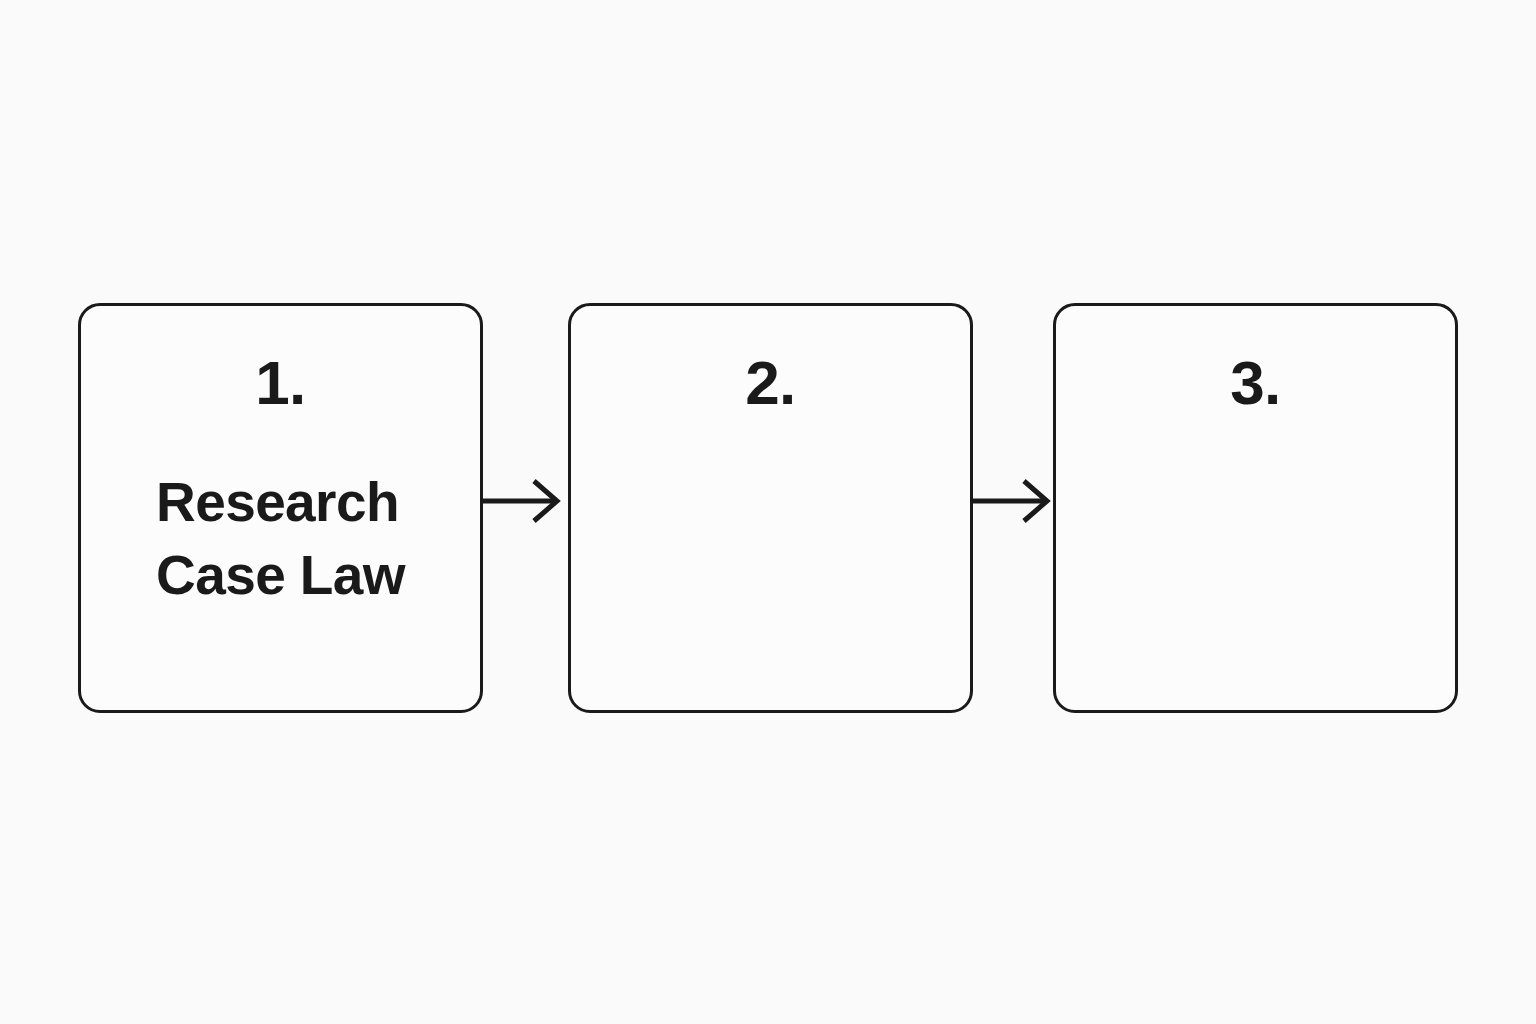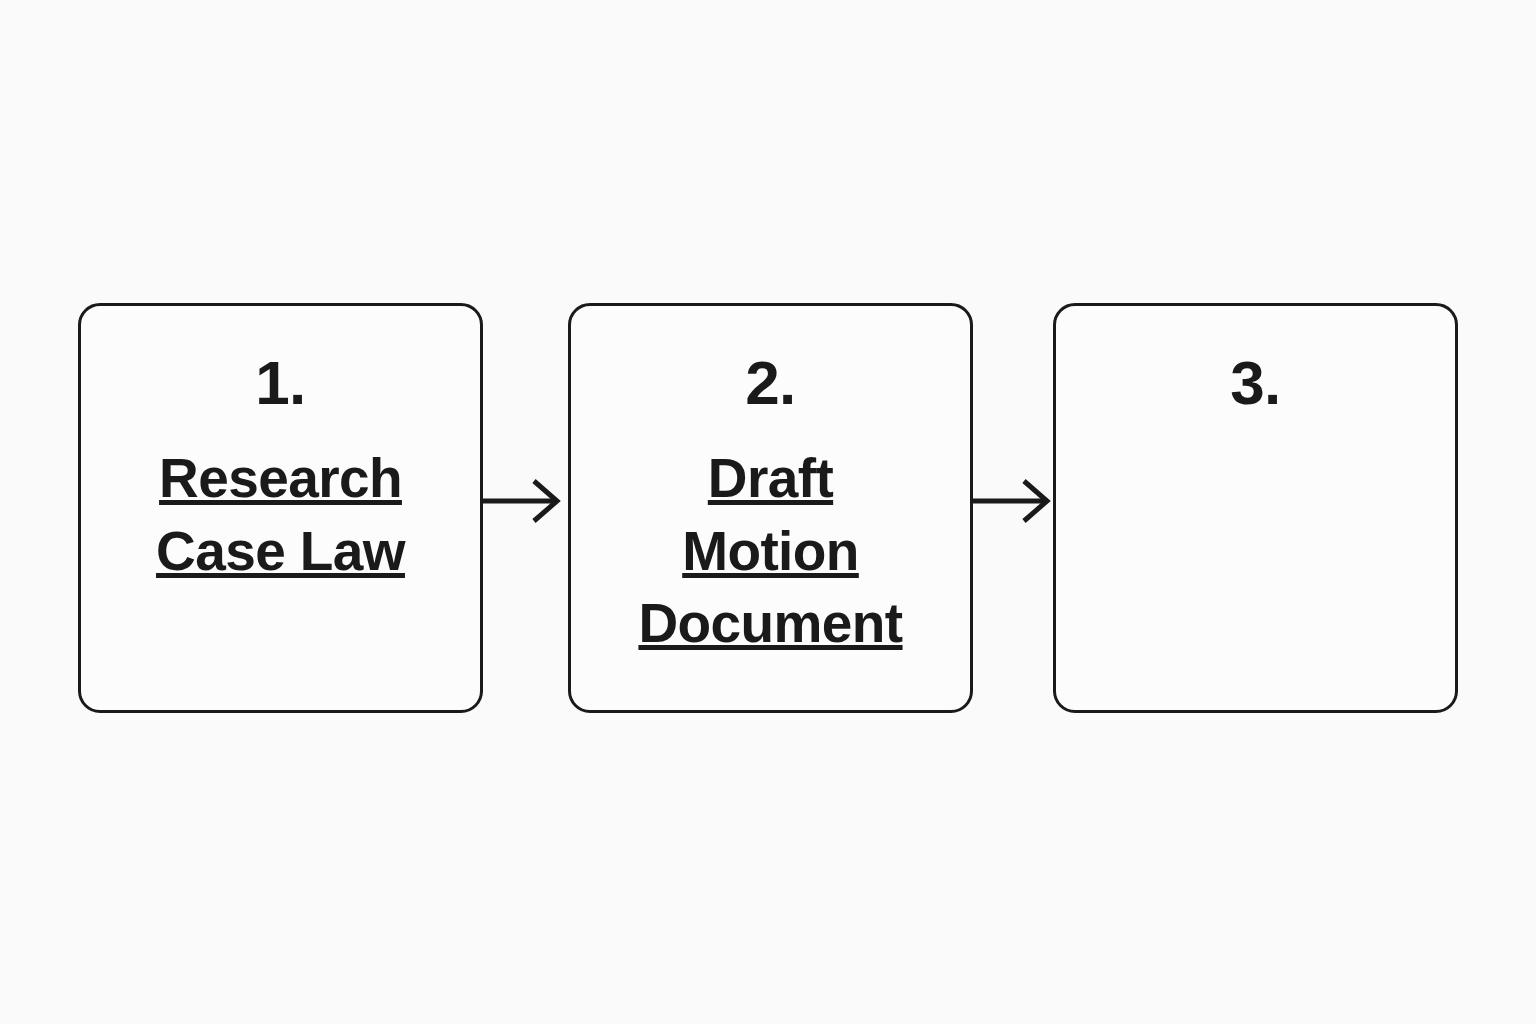--- a/index.html
+++ b/index.html
@@ -44,30 +44,29 @@
   .step-number {
     margin-top: 46px;
     font-size: 62px;
     font-weight: bold;
     color: #1a1a1a;
     line-height: 1;
     letter-spacing: -0.5px;
   }
 
   .step-label {
-    margin-top: 28px;
+    margin-top: 52px;
     font-size: 55px;
     font-weight: bold;
     color: #1a1a1a;
     line-height: 1.32;
-    text-align: center;
+    text-align: left;
     letter-spacing: -0.6px;
     white-space: pre-line;
     padding: 0 10px;
-    text-decoration: underline;
   }
 
   .connector {
     position: absolute;
     top: 478px;
     width: 85px;
     height: 46px;
   }
 
   #connector-1 { left: 481px; }
@@ -84,23 +83,20 @@
 Case Law</div>
   </div>
 
   <svg class="connector" id="connector-1" viewBox="0 0 85 46">
     <path d="M 2 23 L 74 23" stroke="#1a1a1a" stroke-width="5" fill="none" stroke-linecap="butt"></path>
     <path d="M 53 3 L 76 23 L 53 43" stroke="#1a1a1a" stroke-width="5" fill="none" stroke-linecap="butt" stroke-linejoin="miter"></path>
   </svg>
 
   <div class="step-box" id="step-box-2">
     <div class="step-number">2.</div>
-    <div class="step-label">Draft
-Motion
-Document</div>
   </div>
 
   <svg class="connector" id="connector-2" viewBox="0 0 85 46">
     <path d="M 2 23 L 74 23" stroke="#1a1a1a" stroke-width="5" fill="none" stroke-linecap="butt"></path>
     <path d="M 53 3 L 76 23 L 53 43" stroke="#1a1a1a" stroke-width="5" fill="none" stroke-linecap="butt" stroke-linejoin="miter"></path>
   </svg>
 
   <div class="step-box" id="step-box-3">
     <div class="step-number">3.</div>
   </div>

